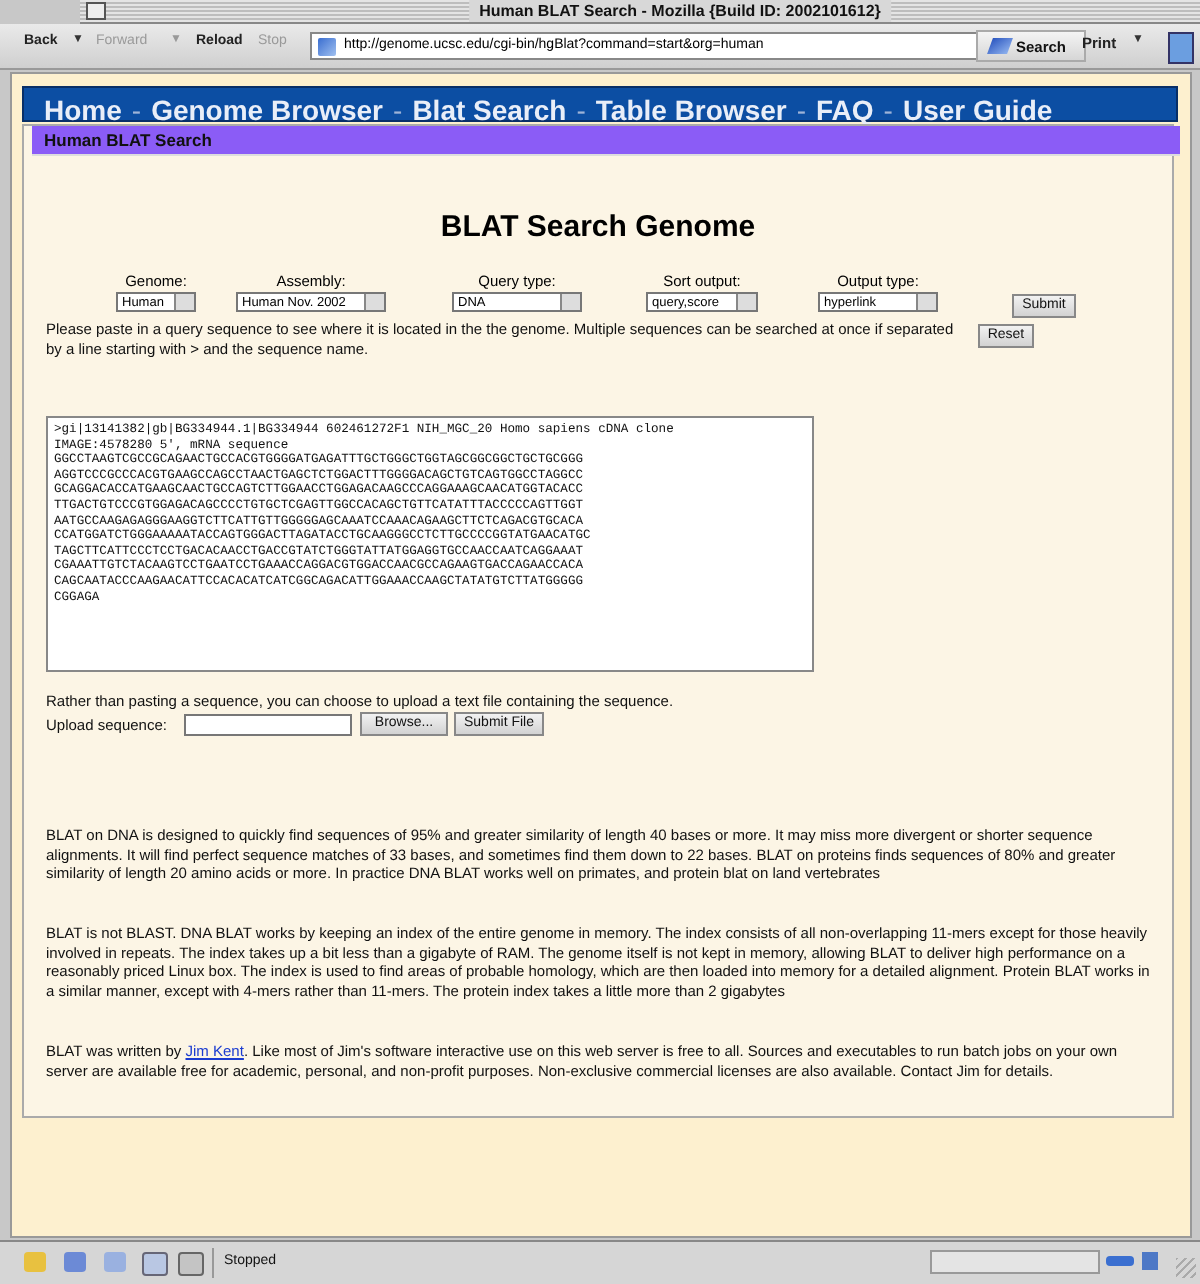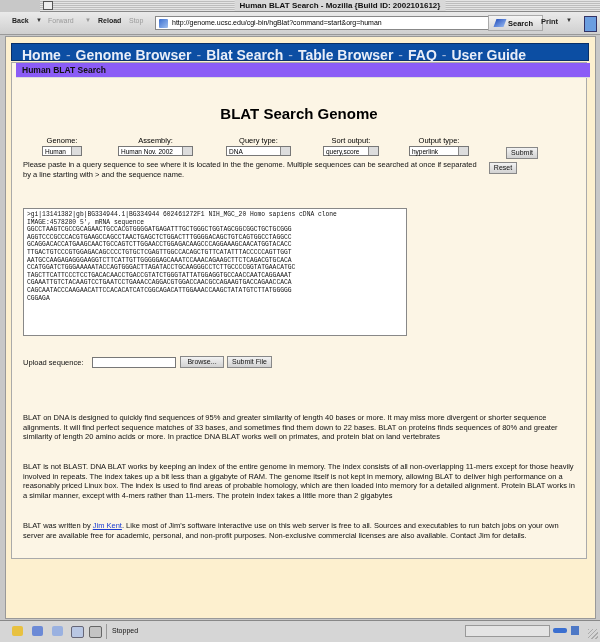--- a/index.html
+++ b/index.html
@@ -100,21 +100,21 @@
       <a href="#">Home</a><span class="sep">-</span><a href="#">Genome Browser</a><span class="sep">-</span><a href="#">Blat Search</a><span class="sep">-</span><a href="#">Table Browser</a><span class="sep">-</span><a href="#">FAQ</a><span class="sep">-</span><a href="#">User Guide</a>
     </div>
   </div>
 
   <div class="panel">
     <div class="panel-header">
       <span class="t">Human BLAT Search</span>
     </div>
     <div class="page-title">BLAT Search Genome</div>
 
-    <div class="field" style="left:30px">
+    <div class="field" style="left:46px">
       <span class="lbl">Genome:</span>
       <div class="select" style="width:40px"><span>Human</span><span class="btn"></span></div>
     </div>
     <div class="field" style="left:106px">
       <span class="lbl">Assembly:</span>
       <div class="select" style="width:75px"><span>Human Nov. 2002</span><span class="btn"></span></div>
     </div>
     <div class="field" style="left:214px">
       <span class="lbl">Query type:</span>
       <div class="select" style="width:65px"><span>DNA</span><span class="btn"></span></div>
@@ -138,20 +138,21 @@
 AGGTCCCGCCCACGTGAAGCCAGCCTAACTGAGCTCTGGACTTTGGGGACAGCTGTCAGTGGCCTAGGCC
 GCAGGACACCATGAAGCAACTGCCAGTCTTGGAACCTGGAGACAAGCCCAGGAAAGCAACATGGTACACC
 TTGACTGTCCCGTGGAGACAGCCCCTGTGCTCGAGTTGGCCACAGCTGTTCATATTTACCCCCAGTTGGT
 AATGCCAAGAGAGGGAAGGTCTTCATTGTTGGGGGAGCAAATCCAAACAGAAGCTTCTCAGACGTGCACA
 CCATGGATCTGGGAAAAATACCAGTGGGACTTAGATACCTGCAAGGGCCTCTTGCCCCGGTATGAACATGC
 TAGCTTCATTCCCTCCTGACACAACCTGACCGTATCTGGGTATTATGGAGGTGCCAACCAATCAGGAAAT
 CGAAATTGTCTACAAGTCCTGAATCCTGAAACCAGGACGTGGACCAACGCCAGAAGTGACCAGAACCACA
 CAGCAATACCCAAGAACATTCCACACATCATCGGCAGACATTGGAAACCAAGCTATATGTCTTATGGGGG
 CGGAGA</div>
 
+    <div class="para" style="top:283px;width:560px">Rather than pasting a sequence, you can choose to upload a text file containing the sequence.</div>
     <div class="para" style="top:295px">Upload sequence:</div>
     <div class="upload-input" title=""></div>
     <div class="btn-plain" style="left:168px;top:293px;width:44px">Browse...</div>
     <div class="btn-plain" style="left:215px;top:293px;width:45px">Submit File</div>
 
     <div class="para" style="top:350px;width:555px">BLAT on DNA is designed to quickly find sequences of 95% and greater similarity of length 40 bases or more. It may miss more divergent or shorter sequence alignments. It will find perfect sequence matches of 33 bases, and sometimes find them down to 22 bases. BLAT on proteins finds sequences of 80% and greater similarity of length 20 amino acids or more. In practice DNA BLAT works well on primates, and protein blat on land vertebrates</div>
     <div class="para" style="top:399px;width:555px">BLAT is not BLAST. DNA BLAT works by keeping an index of the entire genome in memory. The index consists of all non-overlapping 11-mers except for those heavily involved in repeats. The index takes up a bit less than a gigabyte of RAM. The genome itself is not kept in memory, allowing BLAT to deliver high performance on a reasonably priced Linux box. The index is used to find areas of probable homology, which are then loaded into memory for a detailed alignment. Protein BLAT works in a similar manner, except with 4-mers rather than 11-mers. The protein index takes a little more than 2 gigabytes</div>
     <div class="para" style="top:458px;width:555px"><span>BLAT was written by </span><a href="#" class="link">Jim Kent</a><span>. Like most of Jim's software interactive use on this web server is free to all. Sources and executables to run batch jobs on your own server are available free for academic, personal, and non-profit purposes. Non-exclusive commercial licenses are also available. Contact Jim for details.</span></div>
   </div>
 </div>

